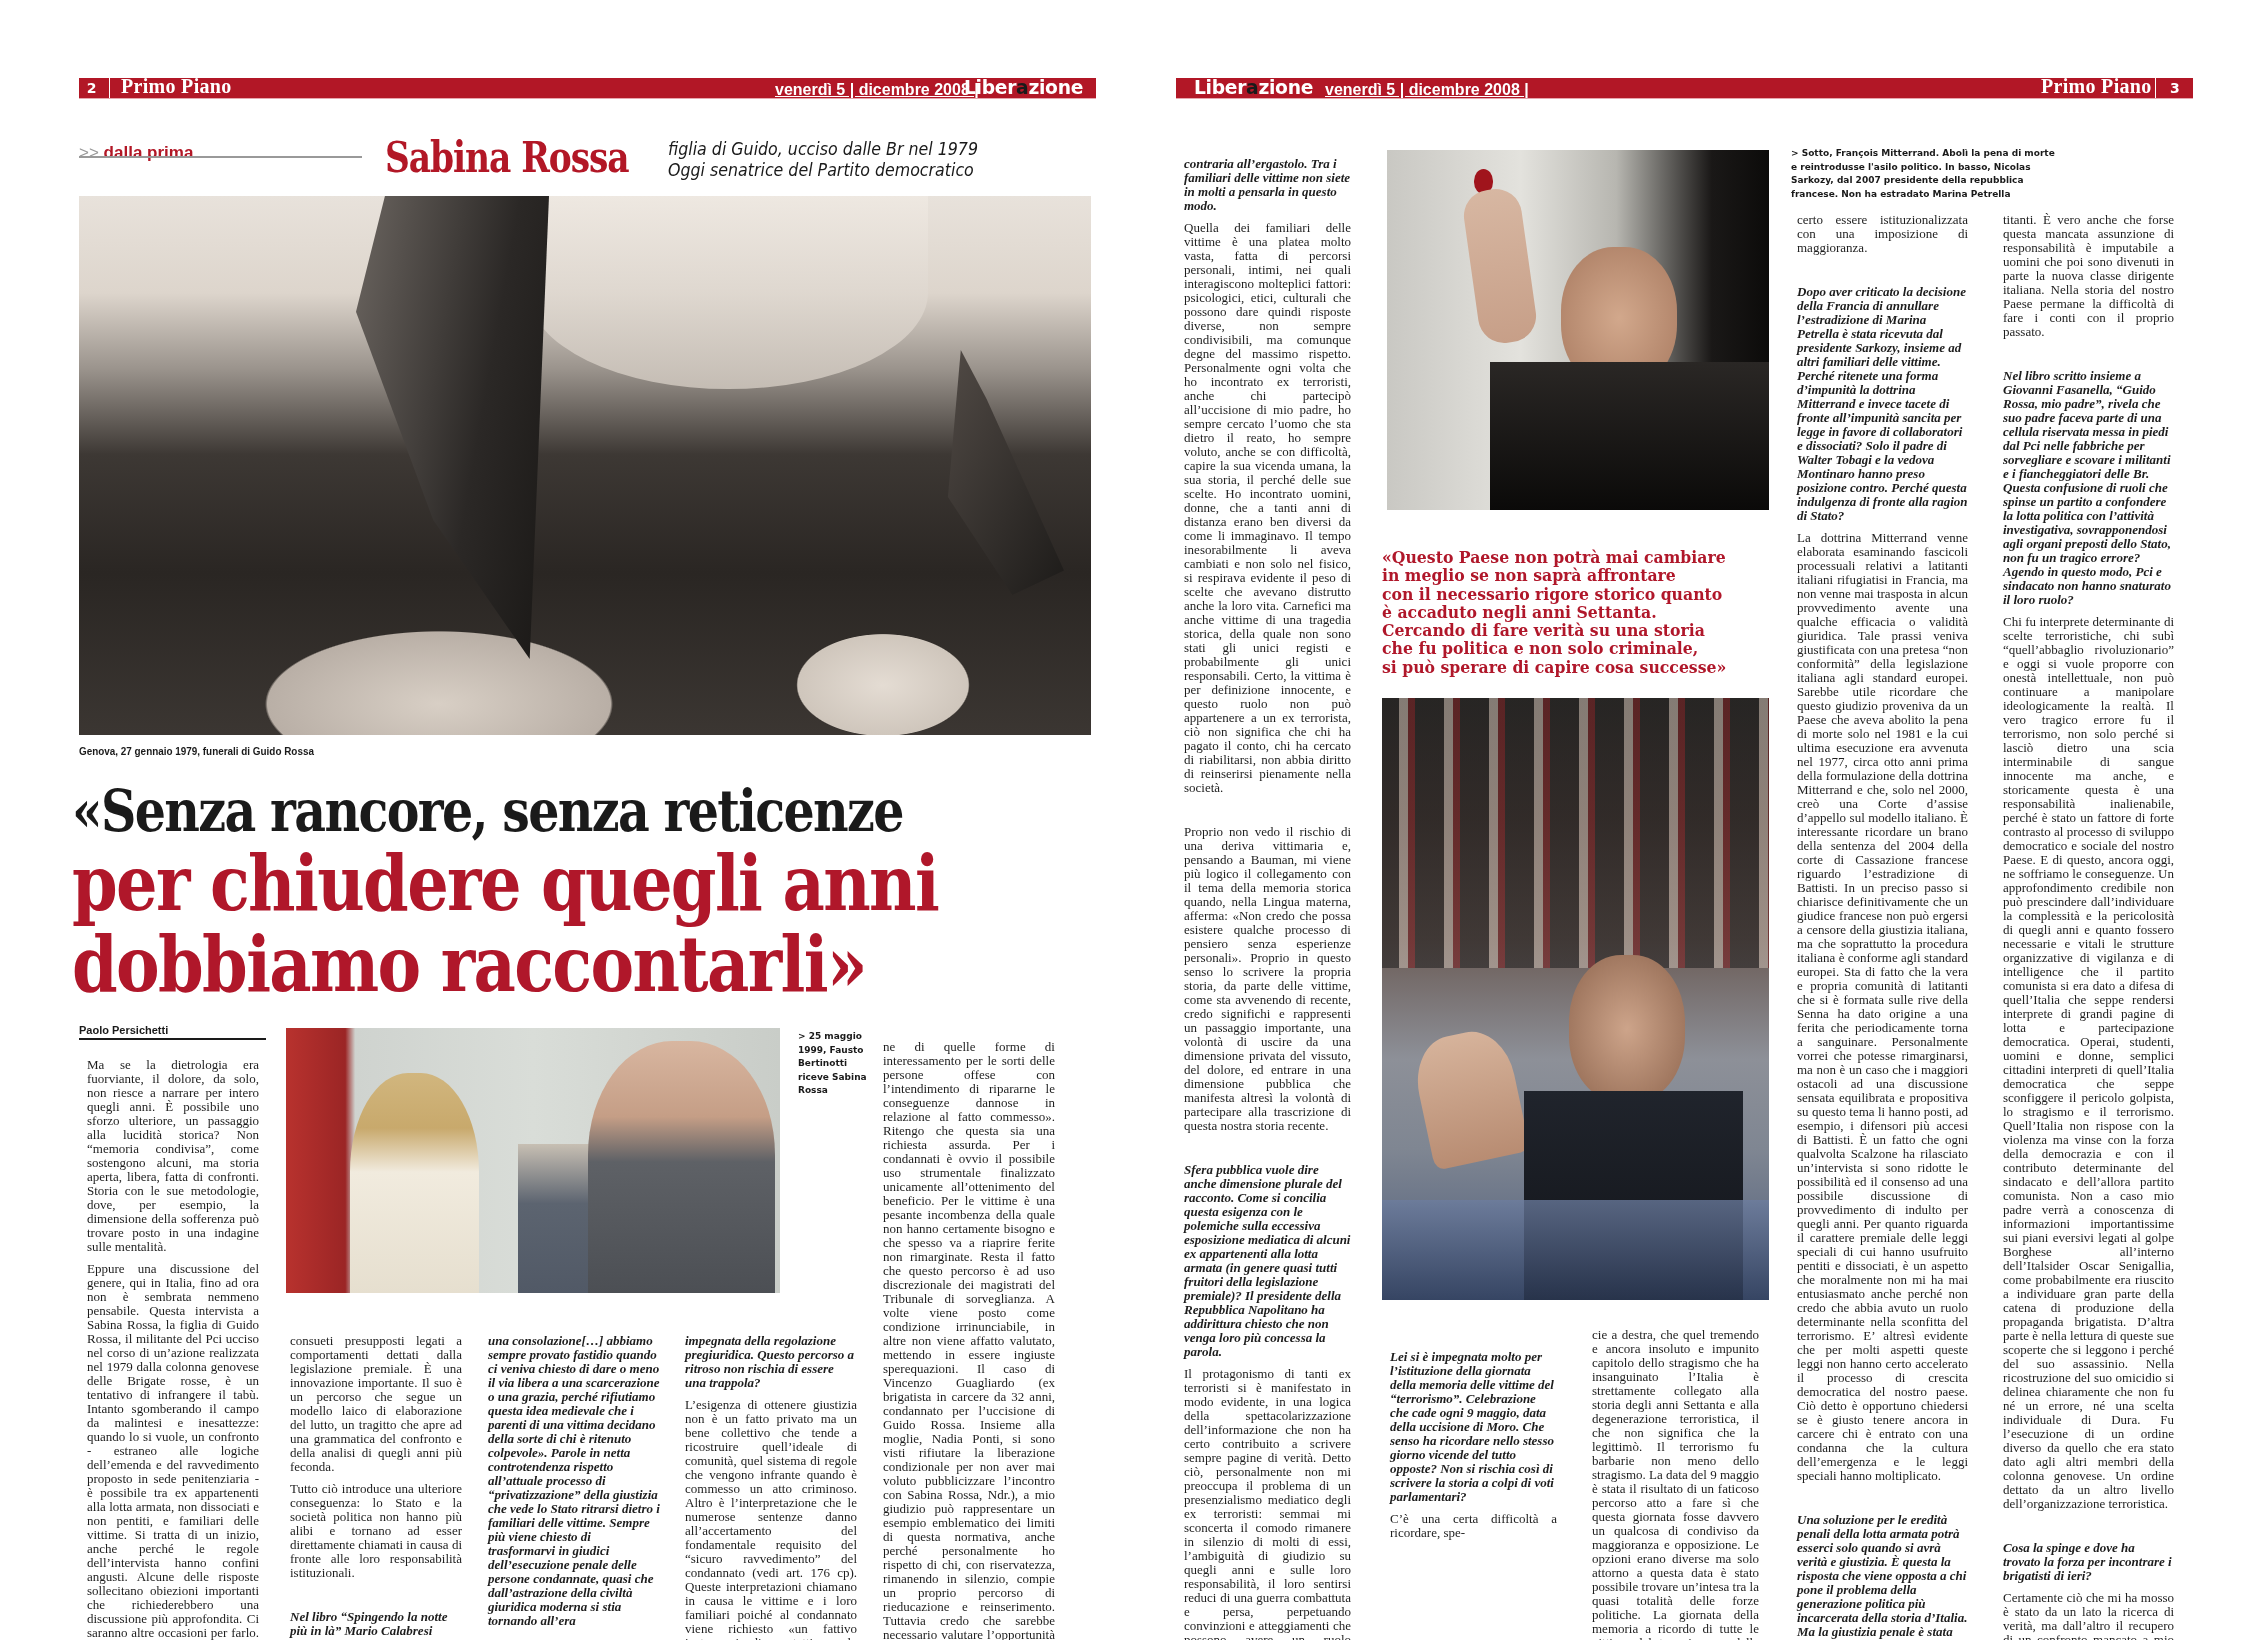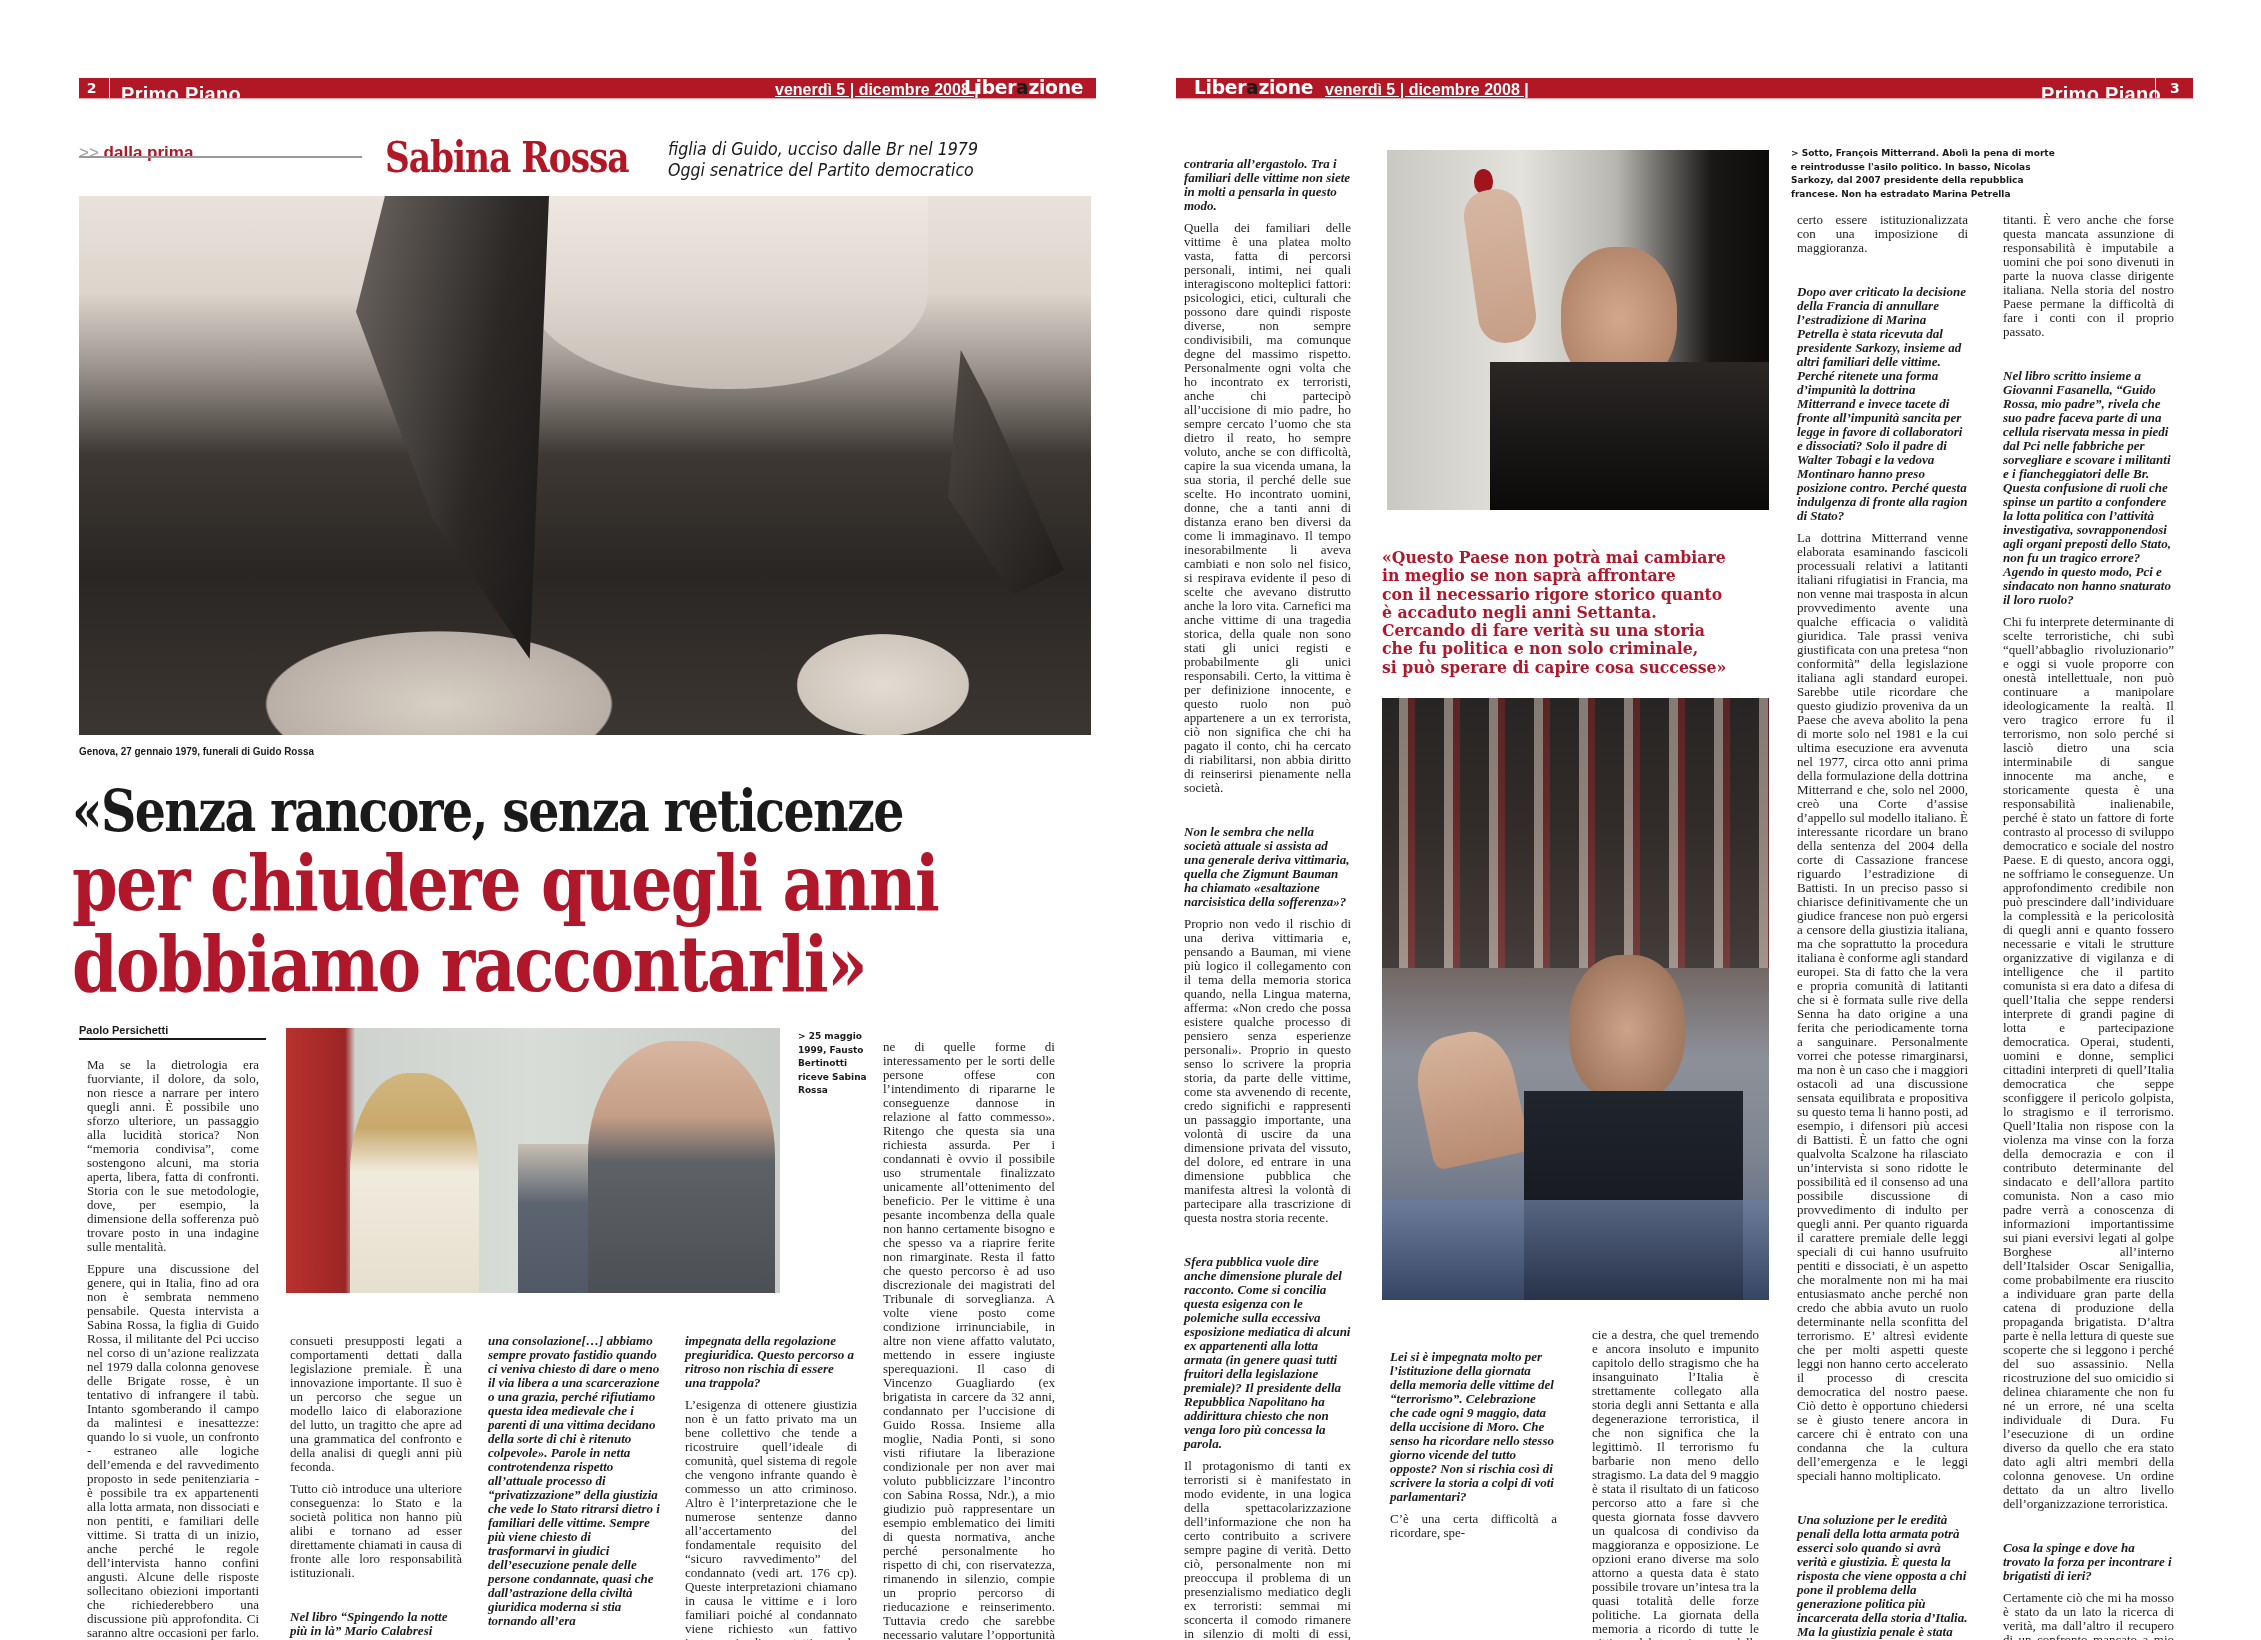--- a/index.html
+++ b/index.html
@@ -1,19 +1,19 @@
 <!DOCTYPE html>
 <html style="font-size:10.3px"><head>
 <meta charset="utf-8">
 <style>
   html,body{margin:0;padding:0;background:#fff;}
   body{width:2261px;height:1641px;position:relative;overflow:hidden;font-family:"DejaVu Serif",serif;color:#1a1a1a;}
   .abs{position:absolute;}
   .band{position:absolute;top:78px;height:20.6px;background:#b21726;color:#fff;}
-  .band .sect{font-family:Liberation Sans, sans-serif;font-weight:bold;font-size:20px;position:absolute;top:-2.6px;letter-spacing:0.3px;margin-top:8px;}
+  .band .sect{font-family:Liberation Serif, serif;font-weight:bold;font-size:20px;position:absolute;top:-2.6px;letter-spacing:0.3px;}
   .band .pg{font-family:"DejaVu Sans",sans-serif;font-weight:bold;font-size:14px;position:absolute;top:1.9px;}
   .band .vsep{position:absolute;top:0;width:1.3px;height:20.6px;background:#fff;}
   .band .date{font-family:"Liberation Sans",sans-serif;font-size:16px;font-weight:bold;position:absolute;top:3px;white-space:nowrap;text-decoration:underline;}
   .logo{font-family:"DejaVu Sans",sans-serif;font-weight:bold;font-size:18.7px;position:absolute;top:-1.3px;letter-spacing:-0.3px;white-space:nowrap;}
   .logo .a{color:#1a1a1a;}
   .underband{position:absolute;top:98px;height:1.3px;background:#e7a6ad;}
 
   .photo{position:absolute;overflow:hidden;}
   .body-col{position:absolute;font-family:"Liberation Serif",serif;font-size:13px;line-height:14px;text-align:justify;hyphens:auto;color:#1d1d1d;}
   .body-col p{margin:8px;text-indent:0;}
@@ -132,21 +132,20 @@
     <div class="abs" style="left:142px;top:393px;width:219px;height:209px;background:linear-gradient(180deg,#20242c,#111318);"></div>
     <div class="abs" style="left:0;top:502px;width:387px;height:100px;background:linear-gradient(180deg,#6c7da0,#2f3e5c);opacity:.75;"></div>
   </div>
 
   <div class="cap" style="left:1791px;top:147px;width:270px;font-size:9px;line-height:13.5px;">&gt; Sotto, François Mitterrand. Abolì la pena di morte e reintrodusse l'asilo politico. In basso, Nicolas Sarkozy, dal 2007 presidente della repubblica francese. Non ha estradato Marina Petrella</div>
 
   <div class="body-col" style="left:1176px;top:149px;width:183px;">
       <p class="q">contraria all’ergastolo. Tra i familiari delle vittime non siete in molti a pensarla in questo modo.</p>
       <p>Quella dei familiari delle vittime è una platea molto vasta, fatta di percorsi personali, intimi, nei quali interagiscono molteplici fattori: psicologici, etici, culturali che possono dare quindi risposte diverse, non sempre condivisibili, ma comunque degne del massimo rispetto. Personalmente ogni volta che ho incontrato ex terroristi, anche chi partecipò all’uccisione di mio padre, ho sempre cercato l’uomo che sta dietro il reato, ho sempre voluto, anche se con difficoltà, capire la sua vicenda umana, la sua storia, il perché delle sue scelte. Ho incontrato uomini, donne, che a tanti anni di distanza erano ben diversi da come li immaginavo. Il tempo inesorabilmente li aveva cambiati e non solo nel fisico, si respirava evidente il peso di scelte che avevano distrutto anche la loro vita. Carnefici ma anche vittime di una tragedia storica, della quale non sono stati gli unici registi e probabilmente gli unici responsabili. Certo, la vittima è per definizione innocente, e questo ruolo non può appartenere a un ex terrorista, ciò non significa che chi ha pagato il conto, chi ha cercato di riabilitarsi, non abbia diritto di reinserirsi pienamente nella società.</p>
       <p class="gap"></p>
-      <p class="q">Non le sembra che nella società attuale si assista ad una generale deriva vittimaria, quella che Zigmunt Bauman ha chiamato «esaltazione narcisistica della sofferenza»?</p>
       <p>Proprio non vedo il rischio di una deriva vittimaria e, pensando a Bauman, mi viene più logico il collegamento con il tema della memoria storica quando, nella Lingua materna, afferma: «Non credo che possa esistere qualche processo di pensiero senza esperienze personali». Proprio in questo senso lo scrivere la propria storia, da parte delle vittime, come sta avvenendo di recente, credo significhi e rappresenti un passaggio importante, una volontà di uscire da una dimensione privata del vissuto, del dolore, ed entrare in una dimensione pubblica che manifesta altresì la volontà di partecipare alla trascrizione di questa nostra storia recente.</p>
       <p class="gap"></p>
       <p class="q">Sfera pubblica vuole dire anche dimensione plurale del racconto. Come si concilia questa esigenza con le polemiche sulla eccessiva esposizione mediatica di alcuni ex appartenenti alla lotta armata (in genere quasi tutti fruitori della legislazione premiale)? Il presidente della Repubblica Napolitano ha addirittura chiesto che non venga loro più concessa la parola.</p>
       <p>Il protagonismo di tanti ex terroristi si è manifestato in modo evidente, in una logica della spettacolarizzazione dell’informazione che non ha certo contribuito a scrivere sempre pagine di verità. Detto ciò, personalmente non mi preoccupa il problema di un presenzialismo mediatico degli ex terroristi: semmai mi sconcerta il comodo rimanere in silenzio di molti di essi, l’ambiguità di giudizio su quegli anni e sulle loro responsabilità, il loro sentirsi reduci di una guerra combattuta e persa, perpetuando convinzioni e atteggiamenti che possono avere un ruolo pericoloso nella cultura e nei riferimenti ideologici delle nuove generazioni.</p>
       <p class="gap"></p>
       <p class="q">Ma aver depoliticizzato le vicende degli anni 70, ricollocandole in una narrazione puramente criminale, non costituisce una offesa alla memoria delle vittime?</p>
     </div>
   <div class="body-col" style="left:1382px;top:1320px;width:183px;">
       <p class="gap"></p>
       <p class="q">Lei si è impegnata molto per l’istituzione della giornata della memoria delle vittime del “terrorismo”. Celebrazione che cade ogni 9 maggio, data della uccisione di Moro. Che senso ha ricordare nello stesso giorno vicende del tutto opposte? Non si rischia così di scrivere la storia a colpi di voti parlamentari?</p>

